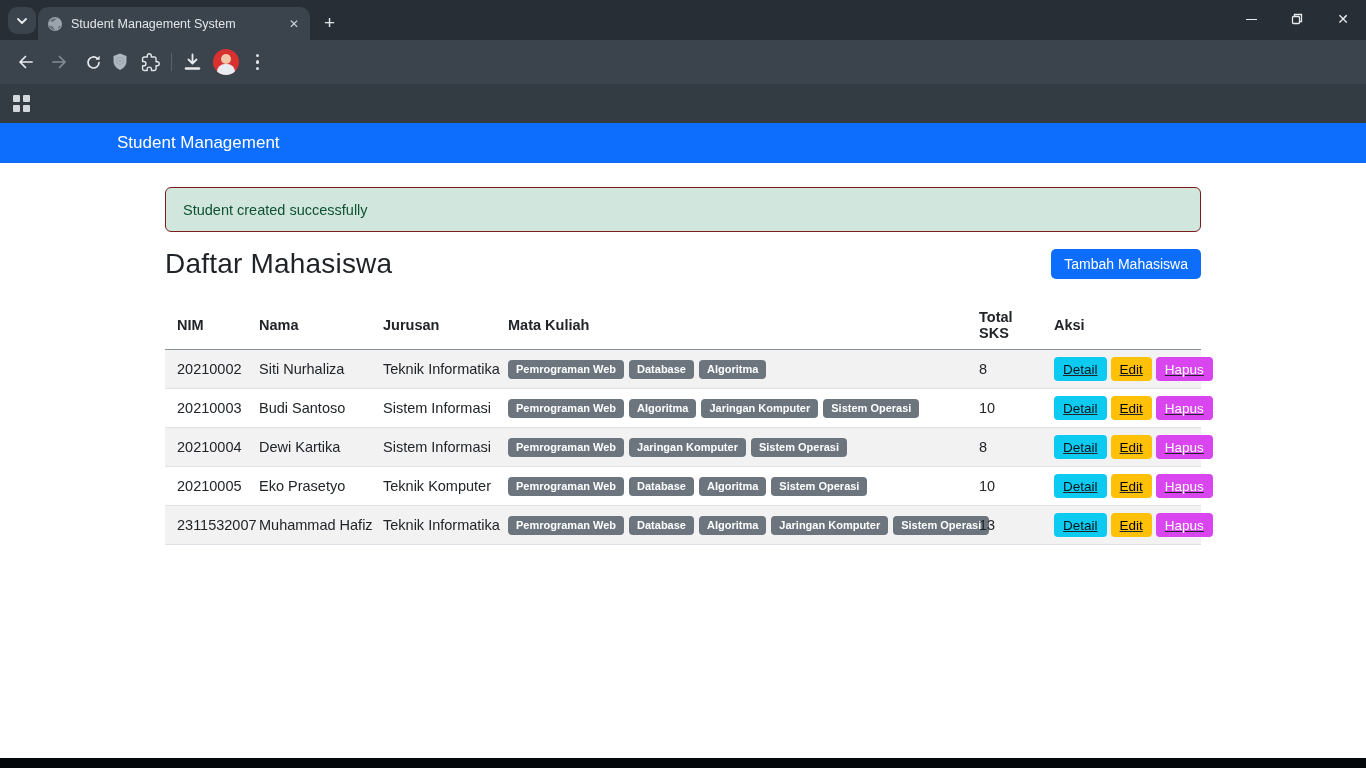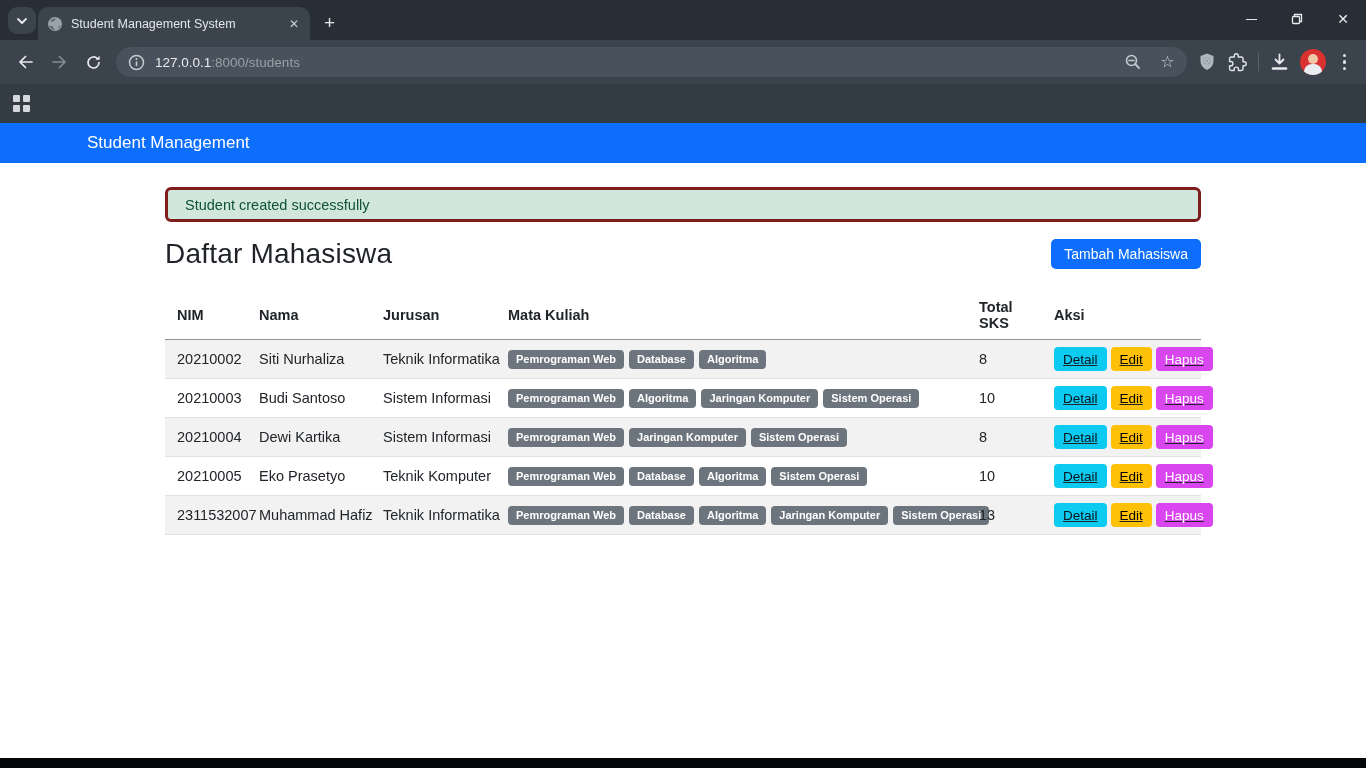--- a/index.html
+++ b/index.html
@@ -39,24 +39,24 @@
     border-radius:8px 8px 0 0; background:#e9edf2; }
   .kebab { display:flex; flex-direction:column; gap:3px; padding:0 6px; }
   .kebab i { width:3.4px; height:3.4px; border-radius:50%; background:#dfe3e6; }
 
   .bookmarks { height:39px; background:#333b43; display:flex; align-items:center; padding-left:13px; }
   .apps-grid { display:grid; grid-template-columns:7px 7px; grid-template-rows:7px 7px; gap:2.5px; }
   .apps-grid i { background:#d4d8dc; border-radius:1px; }
 
   
   .page { position:relative; height:635px; background:#fff; overflow:hidden; }
-  .navbar { height:40px; background:#0d6efd; display:flex; align-items:center; padding-left:87px; }
+  .navbar { height:40px; background:#0d6efd; display:flex; align-items:center; padding-left:117px; }
   .brand { color:#fff; font-size:17px; }
   .container { position:absolute; left:165px; width:1036px; top:40px; }
-  .alert { margin-top:24px; height:35px; background:#d1e7dd; border:3px solid #7f1d1d; border-radius:6px;
+  .alert { margin-top:24px; height:45px; background:#d1e7dd; border:1px solid #7f1d1d; border-radius:6px;
     display:flex; align-items:center; padding:6px 17px; color:#0f5132; font-size:14.5px; }
   .page-head { margin-top:16px; display:flex; align-items:center; justify-content:space-between; }
   h2.title { font-size:28px; font-weight:400; color:#1f2328; letter-spacing:.2px; }
   .btn-add { background:#0d6efd; color:#fff; border:none; border-radius:5px; font-size:14px;
     padding:7px 13px; font-family:inherit; }
 
   table.students { margin-top:23px; width:1036px; border-collapse:collapse; table-layout:fixed; }
   th { text-align:left; font-size:14.5px; font-weight:700; color:#212529; padding:6px 12px 8px;
     border-bottom:1.5px solid #8a9197; }
   td { font-size:14.5px; color:#212529; padding:0 12px; height:39px; border-bottom:1px solid #dee2e6;
@@ -130,40 +130,20 @@
             <path d="M2 8h12M8.5 2.5 14 8l-5.5 5.5" fill="none" stroke="#848b92" stroke-width="1.7" stroke-linecap="round" stroke-linejoin="round"></path>
           </svg>
       </span>
     </div>
     <div class="nav-ic">
       <span>
         <svg width="17" height="17" viewBox="0 0 17 17">
             <path d="M14 8.5a5.5 5.5 0 1 1-1.6-3.9" fill="none" stroke="#e8eaed" stroke-width="1.7" stroke-linecap="round"></path>
             <path d="M14.6 1.8v4h-4z" fill="#e8eaed"></path>
           </svg>
-      </span>
-    </div>
-    <div class="omnibox">
-      <span class="omni-info">
-        <svg width="17" height="17" viewBox="0 0 17 17">
-            <circle cx="8.5" cy="8.5" r="7" fill="none" stroke="#c4cad0" stroke-width="1.5"></circle>
-            <rect x="7.7" y="7.3" width="1.6" height="5" rx=".8" fill="#c4cad0"></rect>
-            <circle cx="8.5" cy="5" r="1" fill="#c4cad0"></circle>
-          </svg>
-      </span>
-      <span class="omni-url"><span>127.0.0.1</span><span class="path">:8000/students</span></span>
-      <span class="omni-right">
-        <span>
-          <svg width="18" height="18" viewBox="0 0 18 18">
-              <circle cx="7.5" cy="7.5" r="5" fill="none" stroke="#c4cad0" stroke-width="1.6"></circle>
-              <path d="M11.2 11.2 15 15" stroke="#c4cad0" stroke-width="1.8" stroke-linecap="round"></path>
-              <path d="M5 7.5h5" stroke="#c4cad0" stroke-width="1.6" stroke-linecap="round"></path>
-            </svg>
-        </span>
-        <span class="star">☆</span>
       </span>
     </div>
     <div class="tb-right">
       <span>
         <svg width="20" height="20" viewBox="0 0 20 20">
             <path d="M10 1.5 16.5 4v5c0 4.2-2.8 7.5-6.5 9-3.7-1.5-6.5-4.8-6.5-9V4z" fill="#aeb6bf"></path>
             <circle cx="10" cy="9" r="3.6" fill="#949da6"></circle>
             <circle cx="10" cy="9" r="2.2" fill="none" stroke="#c9cfd6" stroke-width="1"></circle>
           </svg>
       </span>

